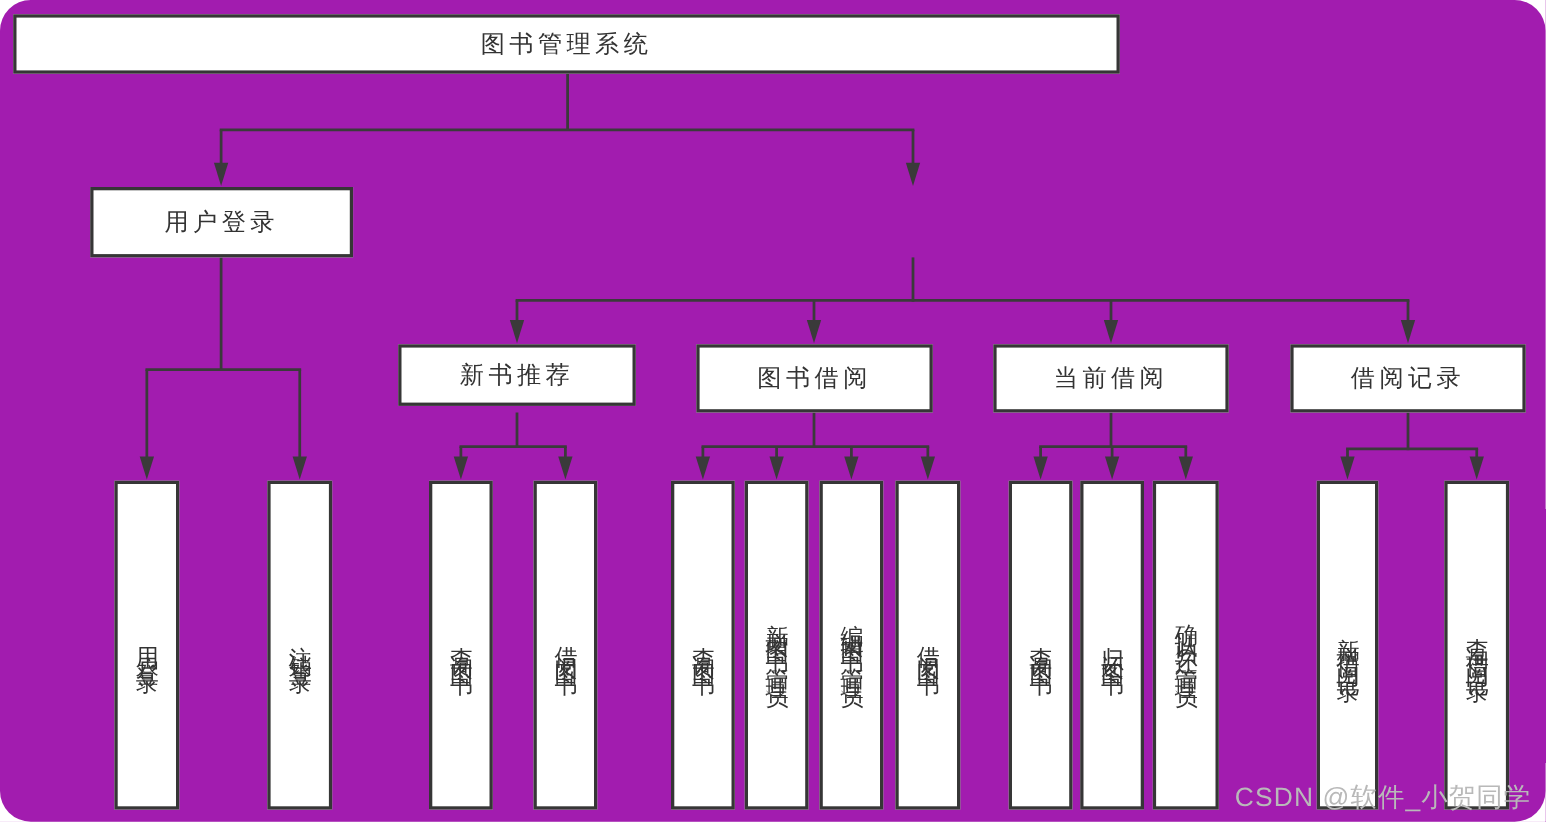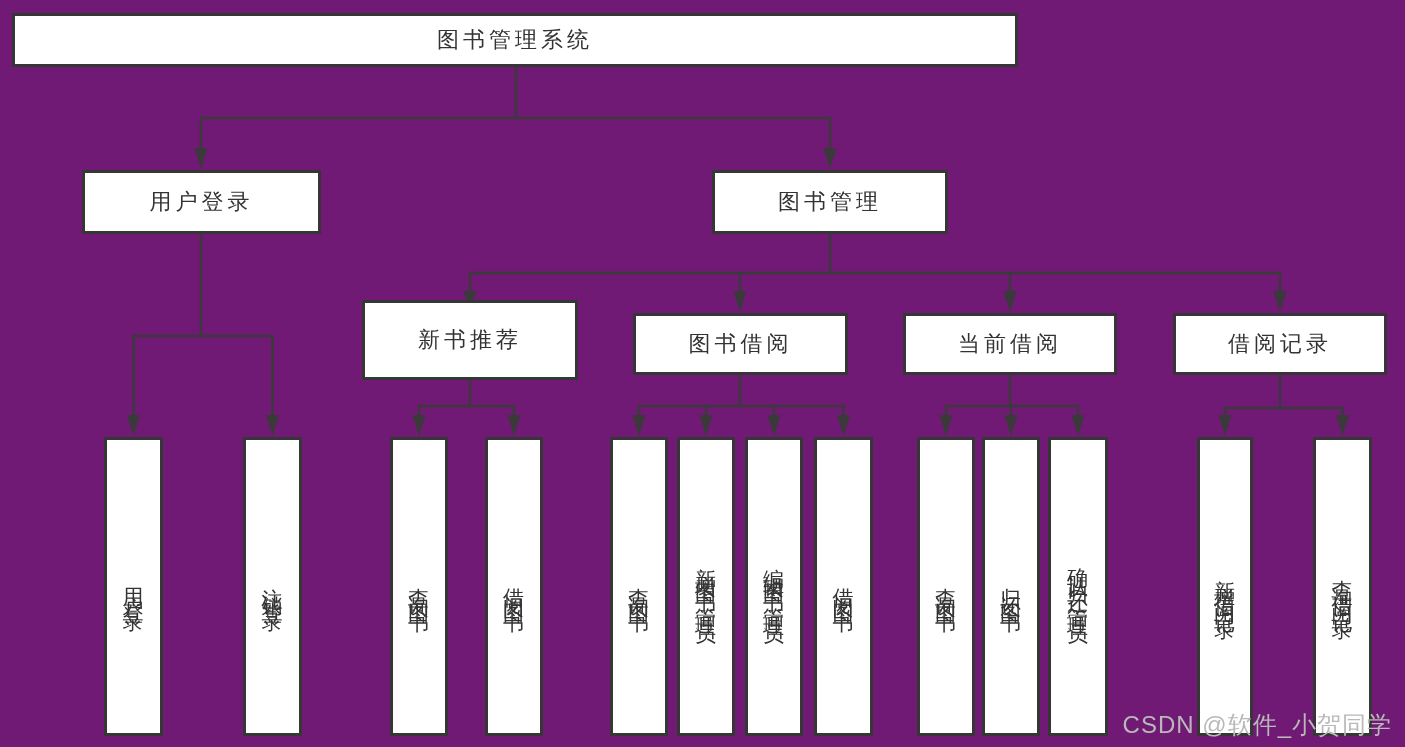--- a/index.html
+++ b/index.html
@@ -1,18 +1,18 @@
 <!DOCTYPE html>
 <html><head>
 <meta charset="utf-8">
 <style>
   html,body{margin:0;padding:0;background:#ffffff;}
   body{width:1405px;height:747px;position:relative;overflow:hidden;
        font-family:"Liberation Sans","DejaVu Sans",sans-serif;}
-  .canvas{position:absolute;left:0;top:0;width:1405px;height:747px;background:#701a75;}
+  .canvas{position:absolute;left:0;top:0;width:1405px;height:747px;background:#a21caf;border-radius:28px;}
   svg.connectors{position:absolute;left:0;top:0;z-index:1;}
   .box{position:absolute;background:#ffffff;border:3px solid #363636;
        box-sizing:border-box;display:flex;align-items:center;justify-content:center;z-index:2;}
   .lbl{color:#333333;font-size:22px;letter-spacing:4px;white-space:nowrap;}
   .box.v .lbl{writing-mode:vertical-rl;font-size:21px;letter-spacing:8px;line-height:1;}
   .watermark{position:absolute;right:13px;bottom:6px;z-index:5;
              color:#b9b9b9;font-size:24px;letter-spacing:1px;white-space:nowrap;}
 </style>
 </head>
 <body>
@@ -88,25 +88,22 @@
     </g>
   </svg>
 
   <div class="box" style="left:12px;top:13px;width:1006px;height:54px">
     <span class="lbl">图书管理系统</span>
   </div>
 
   <div class="box" style="left:82px;top:170px;width:239px;height:64px">
     <span class="lbl">用户登录</span>
   </div>
-  <div class="box" style="left:712px;top:170px;width:236px;height:64px">
-    <span class="lbl">图书管理</span>
-  </div>
 
-  <div class="box" style="left:362px;top:300px;width:216px;height:80px">
+  <div class="box" style="left:362px;top:313px;width:216px;height:56px">
     <span class="lbl">新书推荐</span>
   </div>
   <div class="box" style="left:633px;top:313px;width:215px;height:62px">
     <span class="lbl">图书借阅</span>
   </div>
   <div class="box" style="left:903px;top:313px;width:214px;height:62px">
     <span class="lbl">当前借阅</span>
   </div>
   <div class="box" style="left:1173px;top:313px;width:214px;height:62px">
     <span class="lbl">借阅记录</span>

